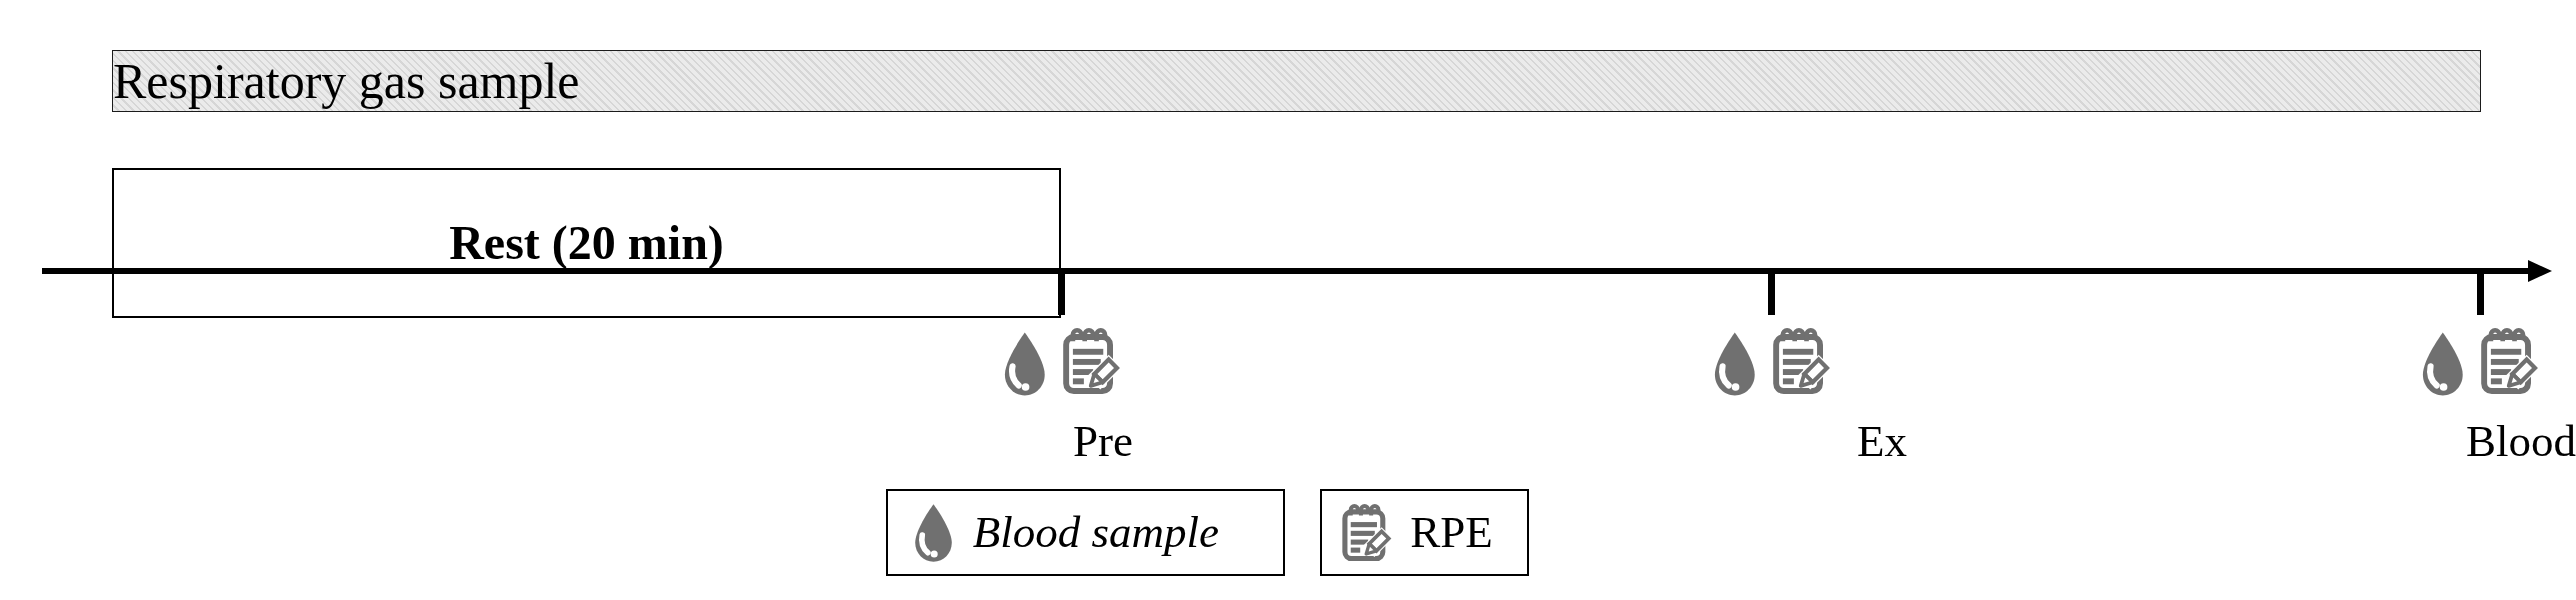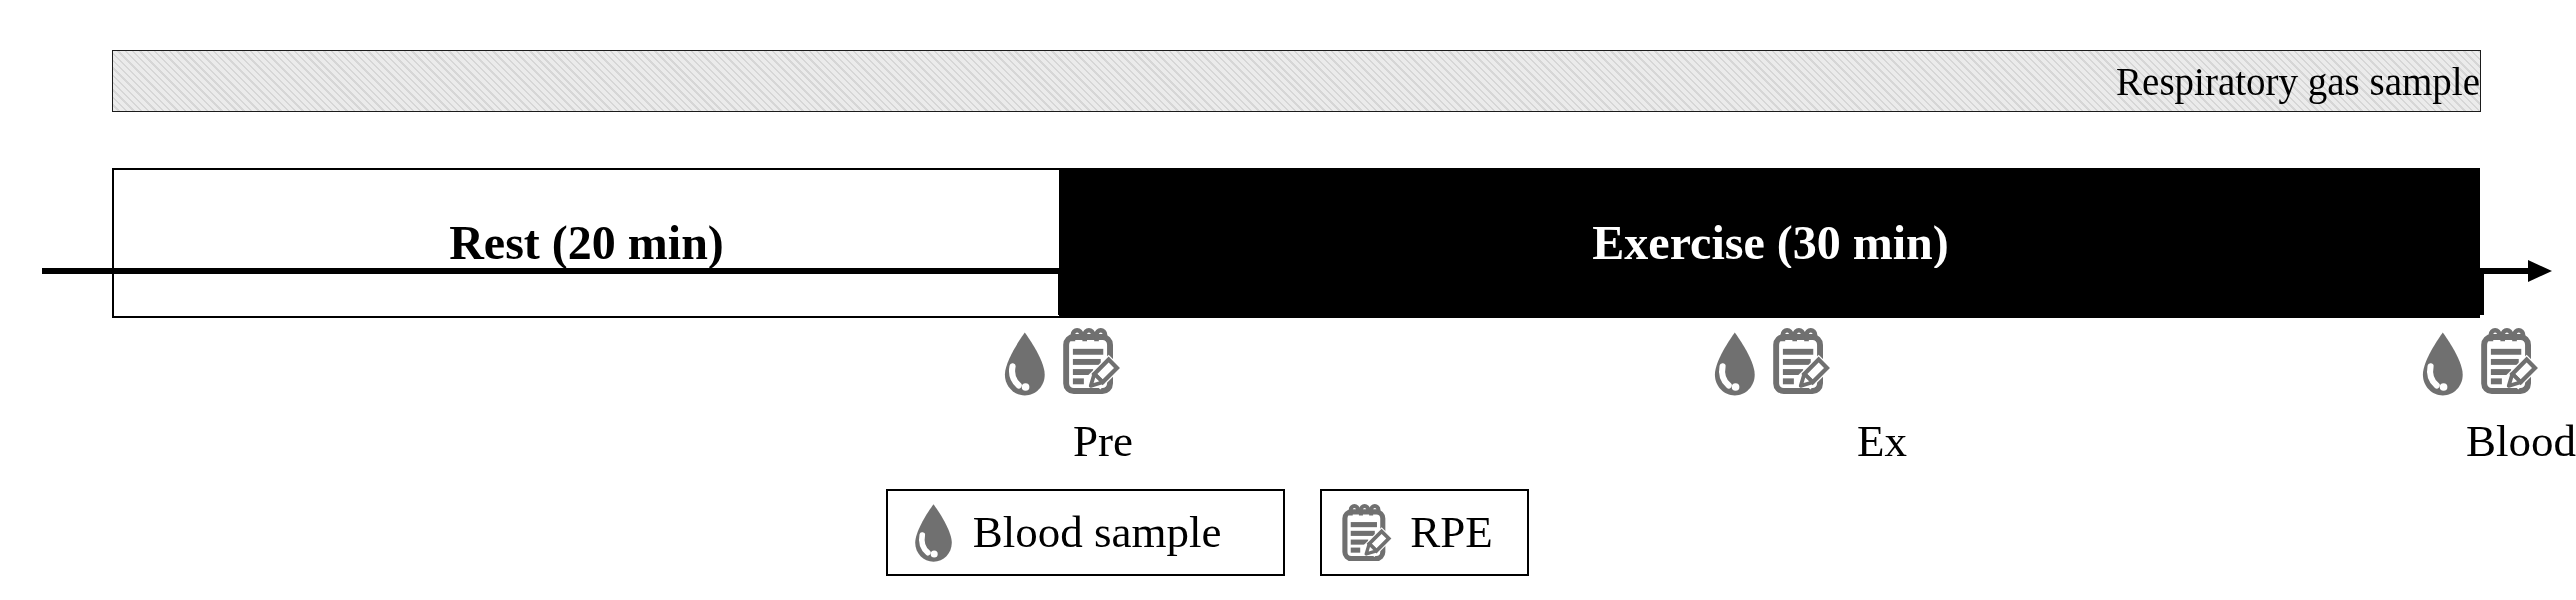--- a/index.html
+++ b/index.html
@@ -15,22 +15,22 @@
   
   .gas-bar{
     left:112px;top:50px;width:2369px;height:62px;
     box-sizing:border-box;
     border:1.7px solid #1b1b1b;
     background:
       repeating-linear-gradient(45deg,
         rgba(255,255,255,0) 0px, rgba(255,255,255,0) 3.5px,
         rgba(176,176,176,0.35) 3.5px, rgba(176,176,176,0.35) 5.2px),
       #ebebeb;
-    display:flex;align-items:center;justify-content:flex-end;
-    font-size:39px;line-height:1;
+    display:flex;align-items:center;justify-content:flex-start;
+    font-size:50px;line-height:1;
   }
   
   .phase{
     top:121px;height:150px;box-sizing:border-box;
     display:flex;align-items:center;justify-content:center;
     font-size:48px;font-weight:bold;line-height:1;margin-top:47px;
   }
   .phase.rest{left:112px;width:949px;background:#ffffff;border:2.6px solid #000;}
   .phase.exercise{left:1061px;width:1419px;background:#000000;color:#ffffff;}
   
@@ -51,21 +51,21 @@
     top:416px;transform:translateX(-50%);
     font-size:45px;line-height:1.15;white-space:nowrap;margin-left:40px;
   }
   
   .legend-box{
     top:489px;height:87px;box-sizing:border-box;
     background:#fff;border:2.6px solid #000;
     display:flex;align-items:center;
     font-size:45px;line-height:1;white-space:nowrap;
   }
-  .legend-box.blood{left:886px;width:399px;padding-left:22.5px;gap:17.3px;}
+  .legend-box.blood{left:886px;width:399px;padding-left:22.5px;gap:17.3px;font-style:italic;}
   .legend-box.rpe{left:1320px;width:209px;padding-left:17.3px;gap:14px;text-align:center;}
   svg.icon{display:block;}
 </style>
 </head>
 <body>
 
 <svg width="0" height="0" style="position:absolute" aria-hidden="true">
   <defs>
     <symbol id="sym-drop" viewBox="0 0 64 84">
       <path d="M32 1 C32 1 58 36 58 56 C58 70.9 46.4 83 32 83 C17.6 83 6 70.9 6 56 C6 36 32 1 32 1 Z" fill="#707070"></path>
@@ -91,23 +91,20 @@
 </svg>
 
 <div class="canvas">
 
   <div class="abs gas-bar">
     <span>Respiratory gas sample</span>
   </div>
 
   <div class="abs phase rest">
     <span>Rest (20 min)</span>
-  </div>
-  <div class="abs phase exercise">
-    <span>Exercise (30 min)</span>
   </div>
 
   <div class="abs axis-line"></div>
   <div class="abs axis-arrow"></div>
   <div class="abs tick" style="left:1058px"></div>
   <div class="abs tick" style="left:1768px"></div>
   <div class="abs tick" style="left:2477px"></div>
 
   <div class="abs timepoint" style="left:1063px">
     <svg class="icon" width="49" height="66" viewBox="0 0 57 76">

